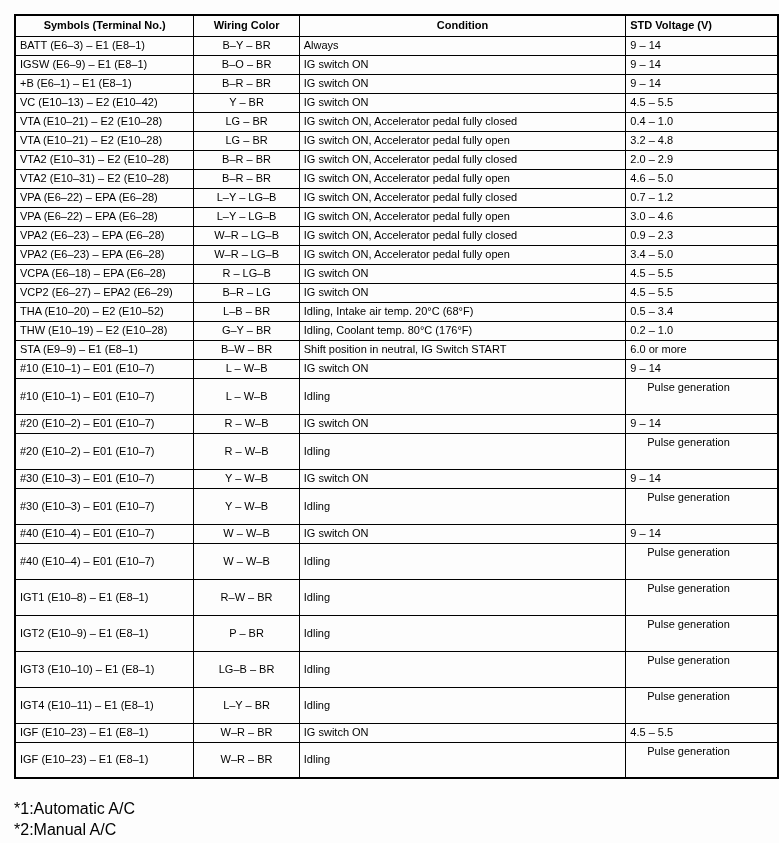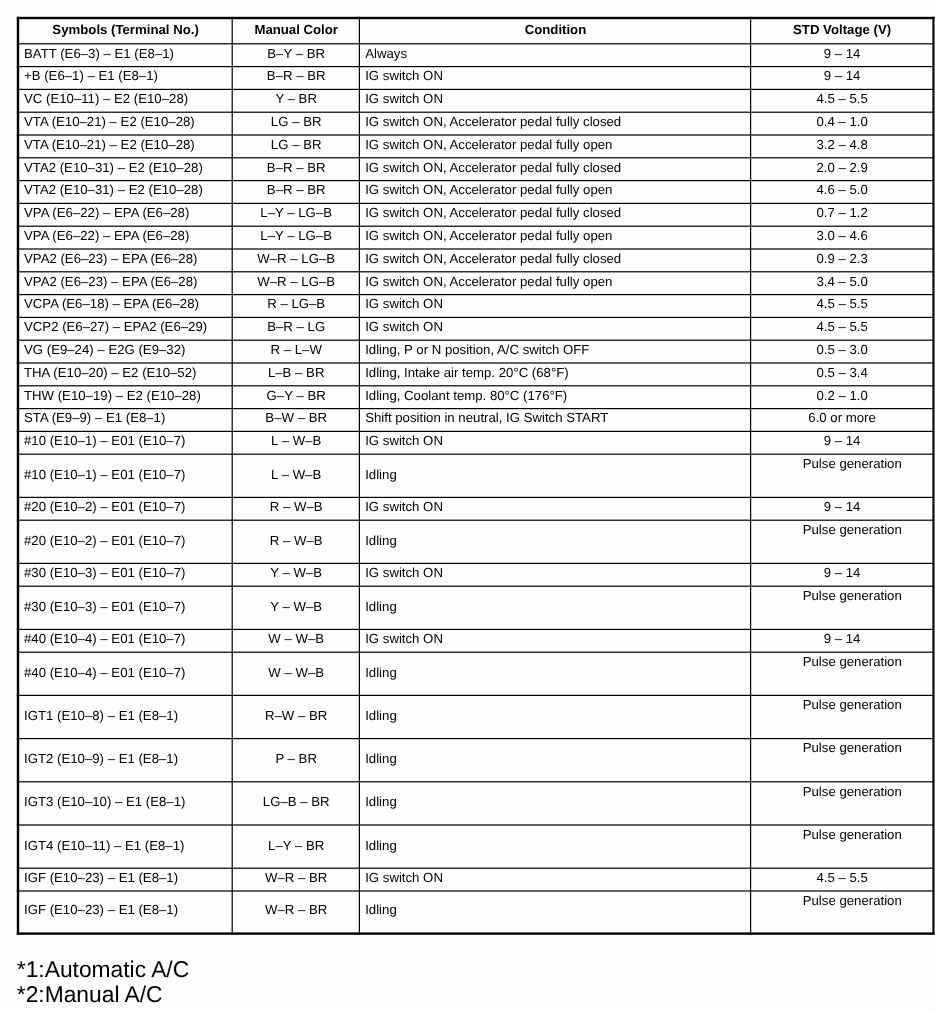--- a/index.html
+++ b/index.html
@@ -34,65 +34,71 @@
     overflow: hidden;
     white-space: nowrap;
   }
   table.voltage-table thead tr { height: 21px; }
   table.voltage-table tbody tr { height: 19px; margin-top: 11px; }
   table.voltage-table tbody tr.tall { height: 36px; }
   th.col-symbols, td.col-symbols { width: 173px; }
   th.col-wiring,  td.col-wiring  { width: 103px; text-align: center; }
   th.col-condition { width: 340px; text-align: center; }
   td.col-condition { width: 340px; text-align: left; }
-  th.col-voltage, td.col-voltage { width: 135px; text-align: center; }
+  th.col-voltage, td.col-voltage { width: 135px; text-align: left; }
   tr.tall td.col-voltage {
     vertical-align: top;
     padding-top: 2px;
     padding-left: 21px;
   }
   .footnotes {
     position: absolute;
     left: 14px;
     top: 798px;
   }
   .footnote {
-    font-size: 19px;
+    font-size: 16px;
     line-height: 21px;
   }
 </style>
 </head>
 <body>
 
 <div class="page">
 
   <table class="voltage-table">
     <thead>
       <tr>
         <th class="col-symbols">Symbols (Terminal No.)</th>
-        <th class="col-wiring">Manual Color</th>
+        <th class="col-wiring">Wiring Color</th>
         <th class="col-condition">Condition</th>
         <th class="col-voltage">STD Voltage (V)</th>
       </tr>
     </thead>
     <tbody>
         <tr>
           <td class="col-symbols">BATT (E6–3) – E1 (E8–1)</td>
           <td class="col-wiring">B–Y – BR</td>
           <td class="col-condition">Always</td>
           <td class="col-voltage">9 – 14</td>
         </tr>
         <tr>
+          <td class="col-symbols">IGSW (E6–9) – E1 (E8–1)</td>
+          <td class="col-wiring">B–O – BR</td>
+          <td class="col-condition">IG switch ON</td>
+          <td class="col-voltage">9 – 14</td>
+        </tr>
+        <tr>
           <td class="col-symbols">+B (E6–1) – E1 (E8–1)</td>
           <td class="col-wiring">B–R – BR</td>
           <td class="col-condition">IG switch ON</td>
           <td class="col-voltage">9 – 14</td>
         </tr>
         <tr>
-          <td class="col-symbols">VC (E10–11) – E2 (E10–28)</td>
+          <td class="col-symbols">VC (E10–13) – E2 (E10–42)</td>
           <td class="col-wiring">Y – BR</td>
           <td class="col-condition">IG switch ON</td>
           <td class="col-voltage">4.5 – 5.5</td>
         </tr>
         <tr>
           <td class="col-symbols">VTA (E10–21) – E2 (E10–28)</td>
           <td class="col-wiring">LG – BR</td>
           <td class="col-condition">IG switch ON, Accelerator pedal fully closed</td>
           <td class="col-voltage">0.4 – 1.0</td>
         </tr>
@@ -142,26 +148,20 @@
           <td class="col-symbols">VCPA (E6–18) – EPA (E6–28)</td>
           <td class="col-wiring">R – LG–B</td>
           <td class="col-condition">IG switch ON</td>
           <td class="col-voltage">4.5 – 5.5</td>
         </tr>
         <tr>
           <td class="col-symbols">VCP2 (E6–27) – EPA2 (E6–29)</td>
           <td class="col-wiring">B–R – LG</td>
           <td class="col-condition">IG switch ON</td>
           <td class="col-voltage">4.5 – 5.5</td>
-        </tr>
-        <tr>
-          <td class="col-symbols">VG (E9–24) – E2G (E9–32)</td>
-          <td class="col-wiring">R – L–W</td>
-          <td class="col-condition">Idling, P or N position, A/C switch OFF</td>
-          <td class="col-voltage">0.5 – 3.0</td>
         </tr>
         <tr>
           <td class="col-symbols">THA (E10–20) – E2 (E10–52)</td>
           <td class="col-wiring">L–B – BR</td>
           <td class="col-condition">Idling, Intake air temp. 20°C (68°F)</td>
           <td class="col-voltage">0.5 – 3.4</td>
         </tr>
         <tr>
           <td class="col-symbols">THW (E10–19) – E2 (E10–28)</td>
           <td class="col-wiring">G–Y – BR</td>

